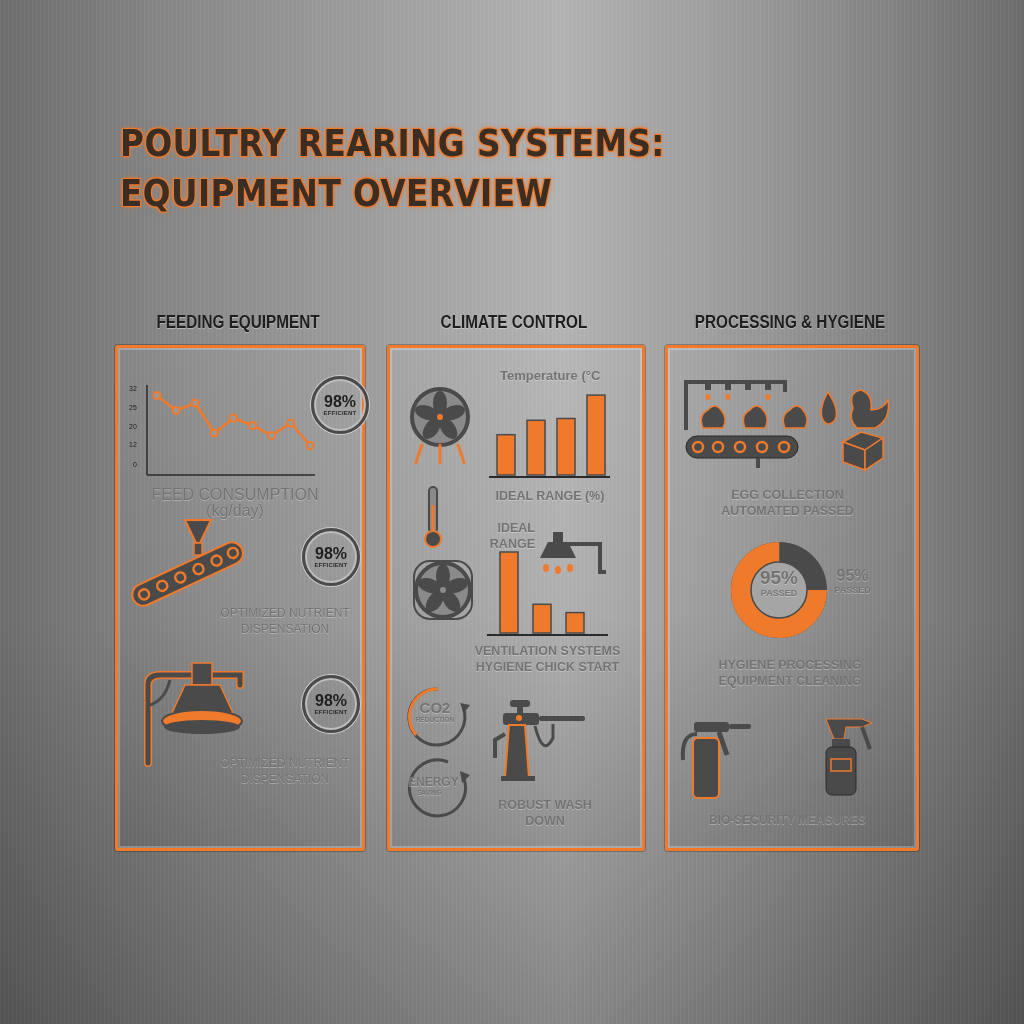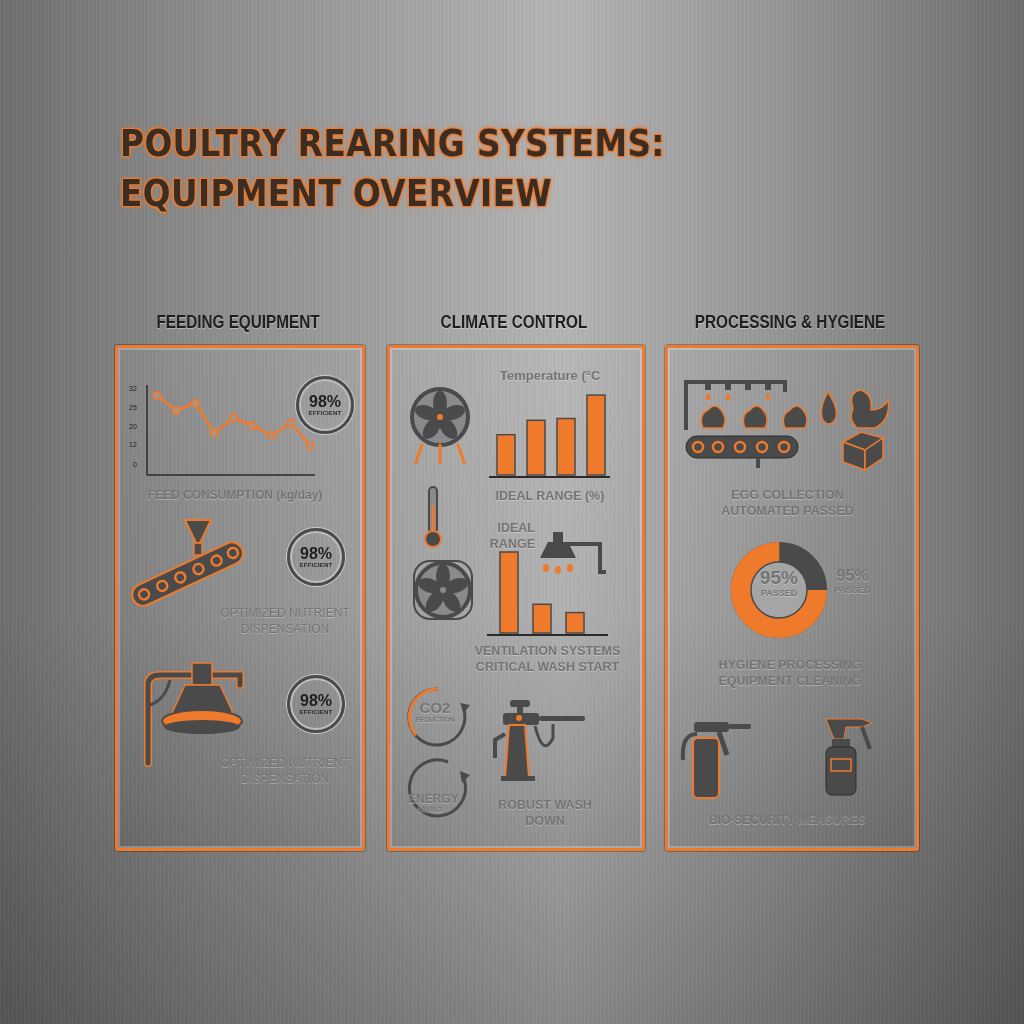--- a/index.html
+++ b/index.html
@@ -35,21 +35,21 @@
     box-shadow: inset 0 0 0 2px rgba(255,255,255,0.25), 0 0 0 1px rgba(0,0,0,0.25);
     background:linear-gradient(180deg, rgba(255,255,255,0.05), rgba(0,0,0,0.05));
   }
   .lbl{
     position:absolute;font-weight:bold;color:#737373;font-size:12.5px;text-align:center;line-height:16px;
     text-shadow:0 1px 0 rgba(255,255,255,0.3);
   }
   .badge{
     position:absolute;width:52px;height:52px;border-radius:50%;
     border:3px solid #4a4a4a;box-shadow:inset 0 0 0 2px #bdbdbd, 0 0 0 1px #cfcfcf;
-    display:flex;flex-direction:column;align-items:center;justify-content:center;
+    display:flex;flex-direction:column;align-items:center;justify-content:center;margin-left:15px;
   }
   .badge .pct{font-weight:bold;font-size:16px;color:#1f1f1f;line-height:16px;}
   .badge .sub{font-size:6px;font-weight:bold;color:#2a2a2a;letter-spacing:0.2px;}
   svg{position:absolute;overflow:visible;}
 </style>
 </head>
 <body>
 
 <div class="title">
   <div>POULTRY REARING SYSTEMS:</div>
@@ -78,21 +78,21 @@
       <circle cx="51.125" cy="30.5" r="3.5" fill="#9a9a9a" stroke="#f07a2c" stroke-width="2"></circle>
       <circle cx="70.25" cy="23" r="3.5" fill="#9a9a9a" stroke="#f07a2c" stroke-width="2"></circle>
       <circle cx="89.375" cy="53" r="3.5" fill="#9a9a9a" stroke="#f07a2c" stroke-width="2"></circle>
       <circle cx="108.5" cy="38" r="3.5" fill="#9a9a9a" stroke="#f07a2c" stroke-width="2"></circle>
       <circle cx="127.625" cy="45.5" r="3.5" fill="#9a9a9a" stroke="#f07a2c" stroke-width="2"></circle>
       <circle cx="146.75" cy="55.5" r="3.5" fill="#9a9a9a" stroke="#f07a2c" stroke-width="2"></circle>
       <circle cx="165.875" cy="43" r="3.5" fill="#9a9a9a" stroke="#f07a2c" stroke-width="2"></circle>
       <circle cx="185" cy="65.5" r="3.5" fill="#9a9a9a" stroke="#f07a2c" stroke-width="2"></circle>
     </g>
 </svg>
-<div class="lbl" style="left:140px;top:487px;width:190px;font-weight:bold;font-size:12px;">FEED CONSUMPTION (kg/day)</div>
+<div class="lbl" style="left:140px;top:487px;width:190px;font-weight:normal;font-size:16px;">FEED CONSUMPTION (kg/day)</div>
 <div class="badge" style="left:296px;top:376px;">
   <span class="pct">98%</span>
   <span class="sub">EFFICIENT</span>
 </div>
 
 <svg style="left:128px;top:515px;" width="120" height="95" viewBox="0 0 120 95">
   <polygon points="57,5 83,5 72,28 68,28" fill="#4a4a4a" stroke="#f07a2c" stroke-width="2"></polygon>
   <rect x="66" y="28" width="8" height="12" fill="#4a4a4a" stroke="#f07a2c" stroke-width="1.5"></rect>
   <g transform="rotate(-25 60 60)">
     <rect x="0" y="48" width="120" height="22" rx="11" fill="#4a4a4a" stroke="#f07a2c" stroke-width="2"></rect>
@@ -197,38 +197,38 @@
 <svg style="left:485px;top:550px;" width="125" height="88" viewBox="0 0 125 88">
   <g id="ventbars" fill="#f07a2c" stroke="#4a4a4a" stroke-width="1.5">
       <rect x="15" y="2" width="18" height="81"></rect>
       <rect x="48" y="54.29" width="18" height="28.71"></rect>
       <rect x="81" y="62.59" width="18" height="20.41"></rect>
     </g>
   <line x1="2" y1="85" x2="123" y2="85" stroke="#2a2a2a" stroke-width="2"></line>
 </svg>
 <div class="lbl" style="left:470px;top:643px;width:155px;">
   <div>VENTILATION SYSTEMS</div>
-  <div>CRITICAL WASH START</div>
+  <div>HYGIENE CHICK START</div>
 </div>
 
 <svg style="left:408px;top:685px;" width="70" height="65" viewBox="0 0 70 65">
   <path d="M55,22 A28,28 0 1,1 30,4" fill="none" stroke="#4a4a4a" stroke-width="3"></path>
   <path d="M8,50 A28,28 0 0,1 30,4" fill="none" stroke="#f07a2c" stroke-width="3"></path>
   <polygon points="52,18 62,20 56,28" fill="#4a4a4a"></polygon>
 </svg>
 <div class="lbl" style="left:410px;top:700px;width:50px;font-size:15px;line-height:15px;">
   <div>CO2</div>
   <div style="font-size:6.5px;line-height:9px;">REDUCTION</div>
 </div>
 
 <svg style="left:408px;top:757px;" width="70" height="65" viewBox="0 0 70 65">
   <path d="M56,22 A28,28 0 1,1 40,5" fill="none" stroke="#4a4a4a" stroke-width="3"></path>
   <polygon points="52,14 62,18 54,26" fill="#4a4a4a"></polygon>
 </svg>
-<div class="lbl" style="left:408px;top:793px;width:43px;font-size:12px;line-height:12px;">
+<div class="lbl" style="left:408px;top:776px;width:43px;font-size:12px;line-height:12px;">
   <div>ENERGY</div>
   <div style="font-size:6.5px;line-height:10px;">SAVING</div>
 </div>
 
 <svg style="left:495px;top:698px;" width="95" height="85" viewBox="0 0 95 85">
   <rect x="15" y="2" width="20" height="7" rx="3" fill="#4a4a4a"></rect>
   <rect x="22" y="9" width="6" height="6" fill="#4a4a4a"></rect>
   <rect x="8" y="15" width="36" height="12" rx="3" fill="#4a4a4a"></rect>
   <rect x="44" y="18" width="46" height="5" rx="2" fill="#4a4a4a"></rect>
   <path d="M40,28 Q48,60 58,40 L58,26" fill="none" stroke="#4a4a4a" stroke-width="3"></path>

